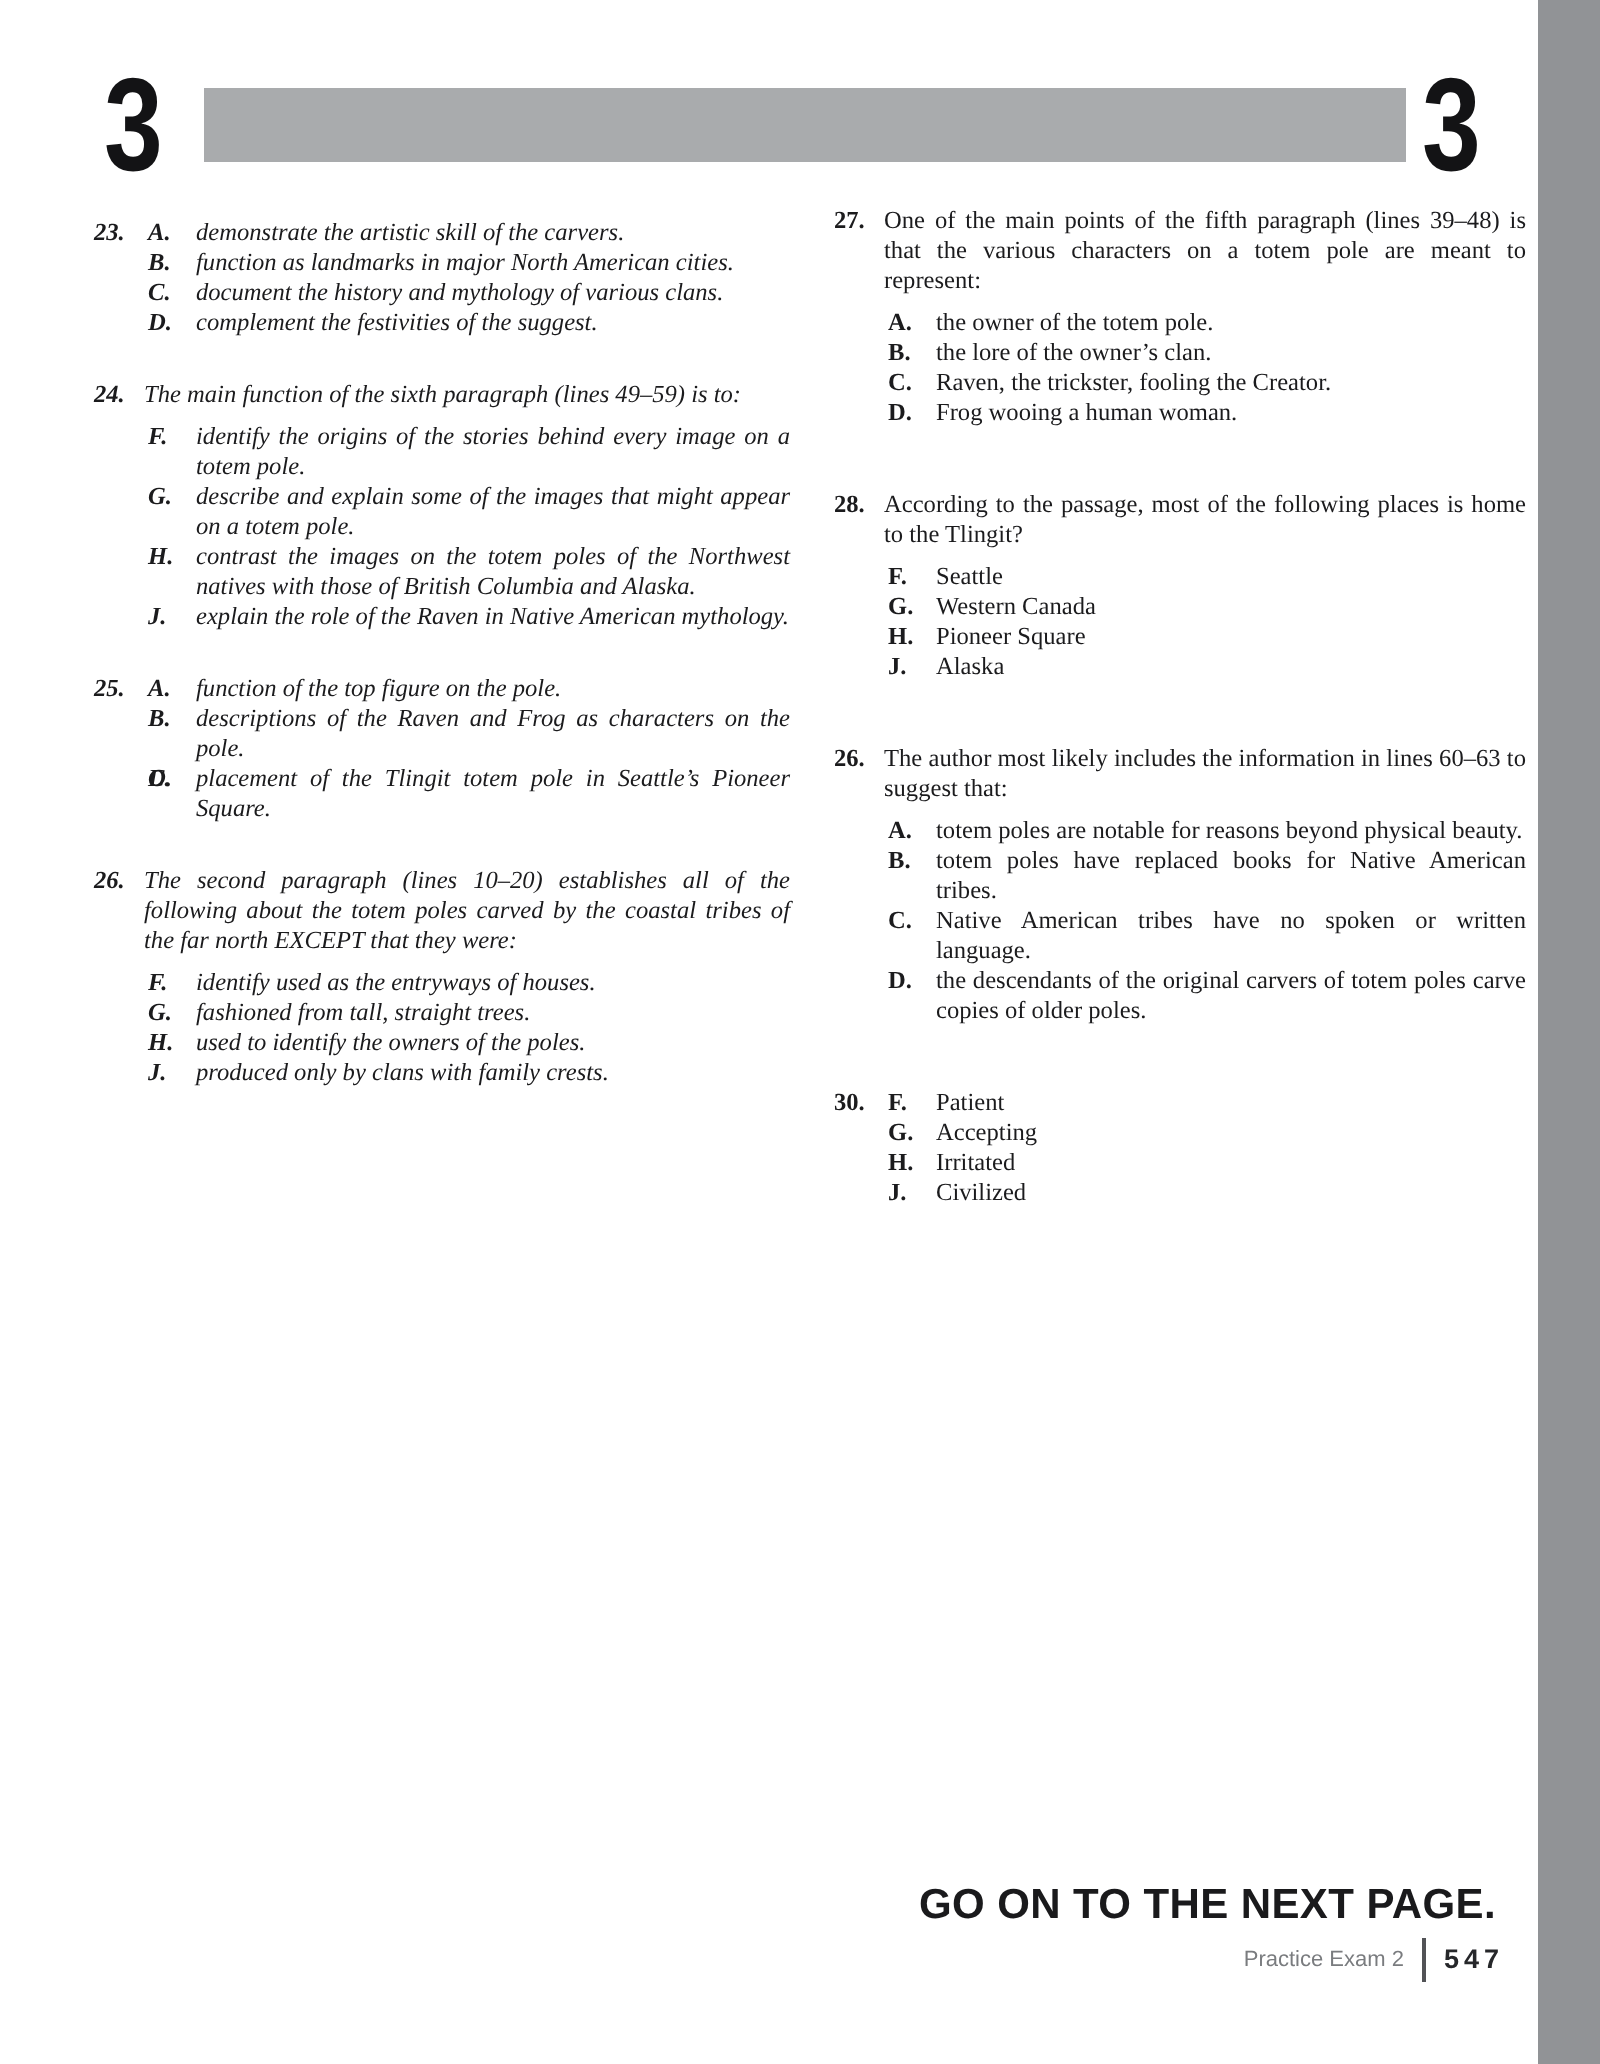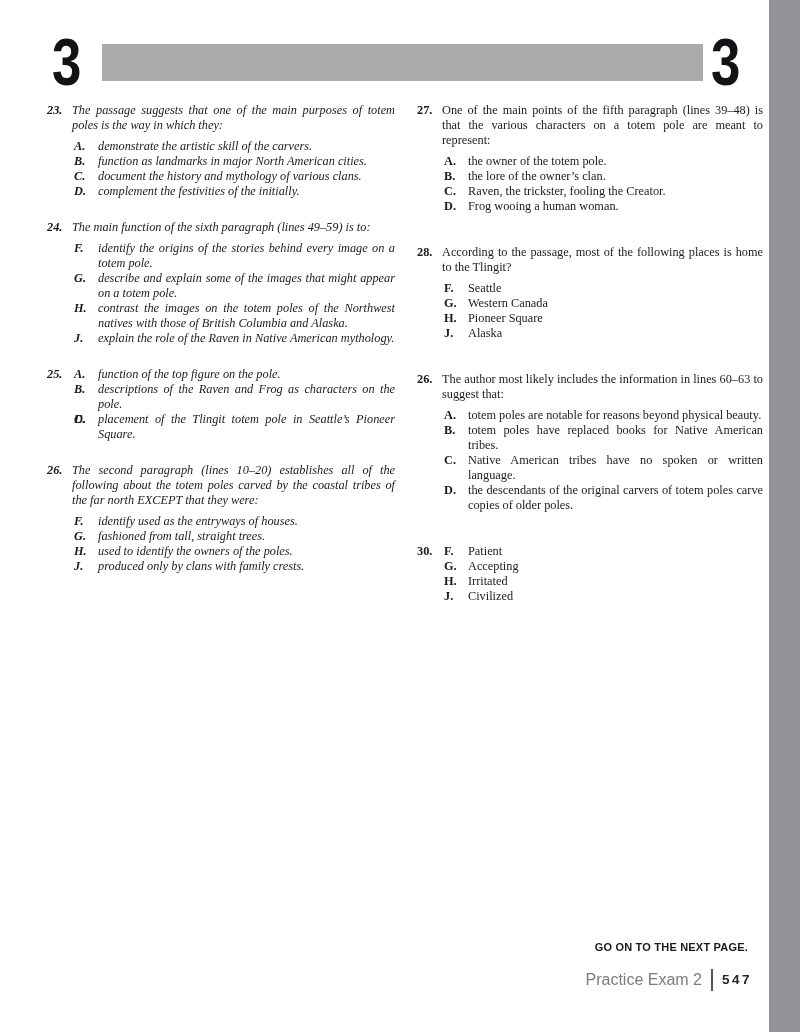--- a/index.html
+++ b/index.html
@@ -37,62 +37,61 @@
   .col-right .q { margin-bottom:31px; }
   .qnum {
     position:absolute; left:0; top:0; font-weight:bold;
   }
   .opts { margin-top:6px; }
   .opt  { position:relative; padding-left:26px; text-align:justify; }
   .olet { position:absolute; left:2px; top:0; font-weight:bold; }
   .go-on {
     position:absolute; top:941px; right:52px;
     font-family:"Liberation Sans", sans-serif;
-    font-weight:bold; font-size:11px; letter-spacing:0.2px;
+    font-weight:bold; font-size:21px; letter-spacing:0.2px;
     color:#1a1a1c; white-space:nowrap;
   }
   .pageinfo {
     position:absolute; top:968px; right:48px; height:23px;
     display:flex; align-items:center; gap:9px;
     font-family:"Liberation Sans", sans-serif; white-space:nowrap;
   }
-  .exam-label { color:#7a7c7f; font-size:16px; }
+  .exam-label { color:#7a7c7f; font-size:11px; }
   .divider    { width:2px; height:22px; background:#525356; }
   .page-num   { font-weight:bold; font-size:13.5px; letter-spacing:2.5px; color:#26272a; }
 </style>
 </head>
 <body>
 
 <div class="edge-strip"></div>
 
 <div class="big-num left">3</div>
 <div class="header-bar"></div>
 <div class="big-num right">3</div>
 
 <section class="col col-left">
 
   <article class="q">
     <span class="qnum">23.</span>
-    <p class="stem">The passage suggests that one of the main purposes of totem poles is the way in which they:</p>
     <div class="opts">
       <div class="opt">
         <span class="olet">A.</span>
         <span class="otext">demonstrate the artistic skill of the carvers.</span>
       </div>
       <div class="opt">
         <span class="olet">B.</span>
         <span class="otext">function as landmarks in major North American cities.</span>
       </div>
       <div class="opt">
         <span class="olet">C.</span>
         <span class="otext">document the history and mythology of various clans.</span>
       </div>
       <div class="opt">
         <span class="olet">D.</span>
-        <span class="otext">complement the festivities of the initially.</span>
+        <span class="otext">complement the festivities of the suggest.</span>
       </div>
     </div>
   </article>
 
   <article class="q">
     <span class="qnum">24.</span>
     <p class="stem">The main function of the sixth paragraph (lines 49–59) is to:</p>
     <div class="opts">
       <div class="opt">
         <span class="olet">F.</span>

